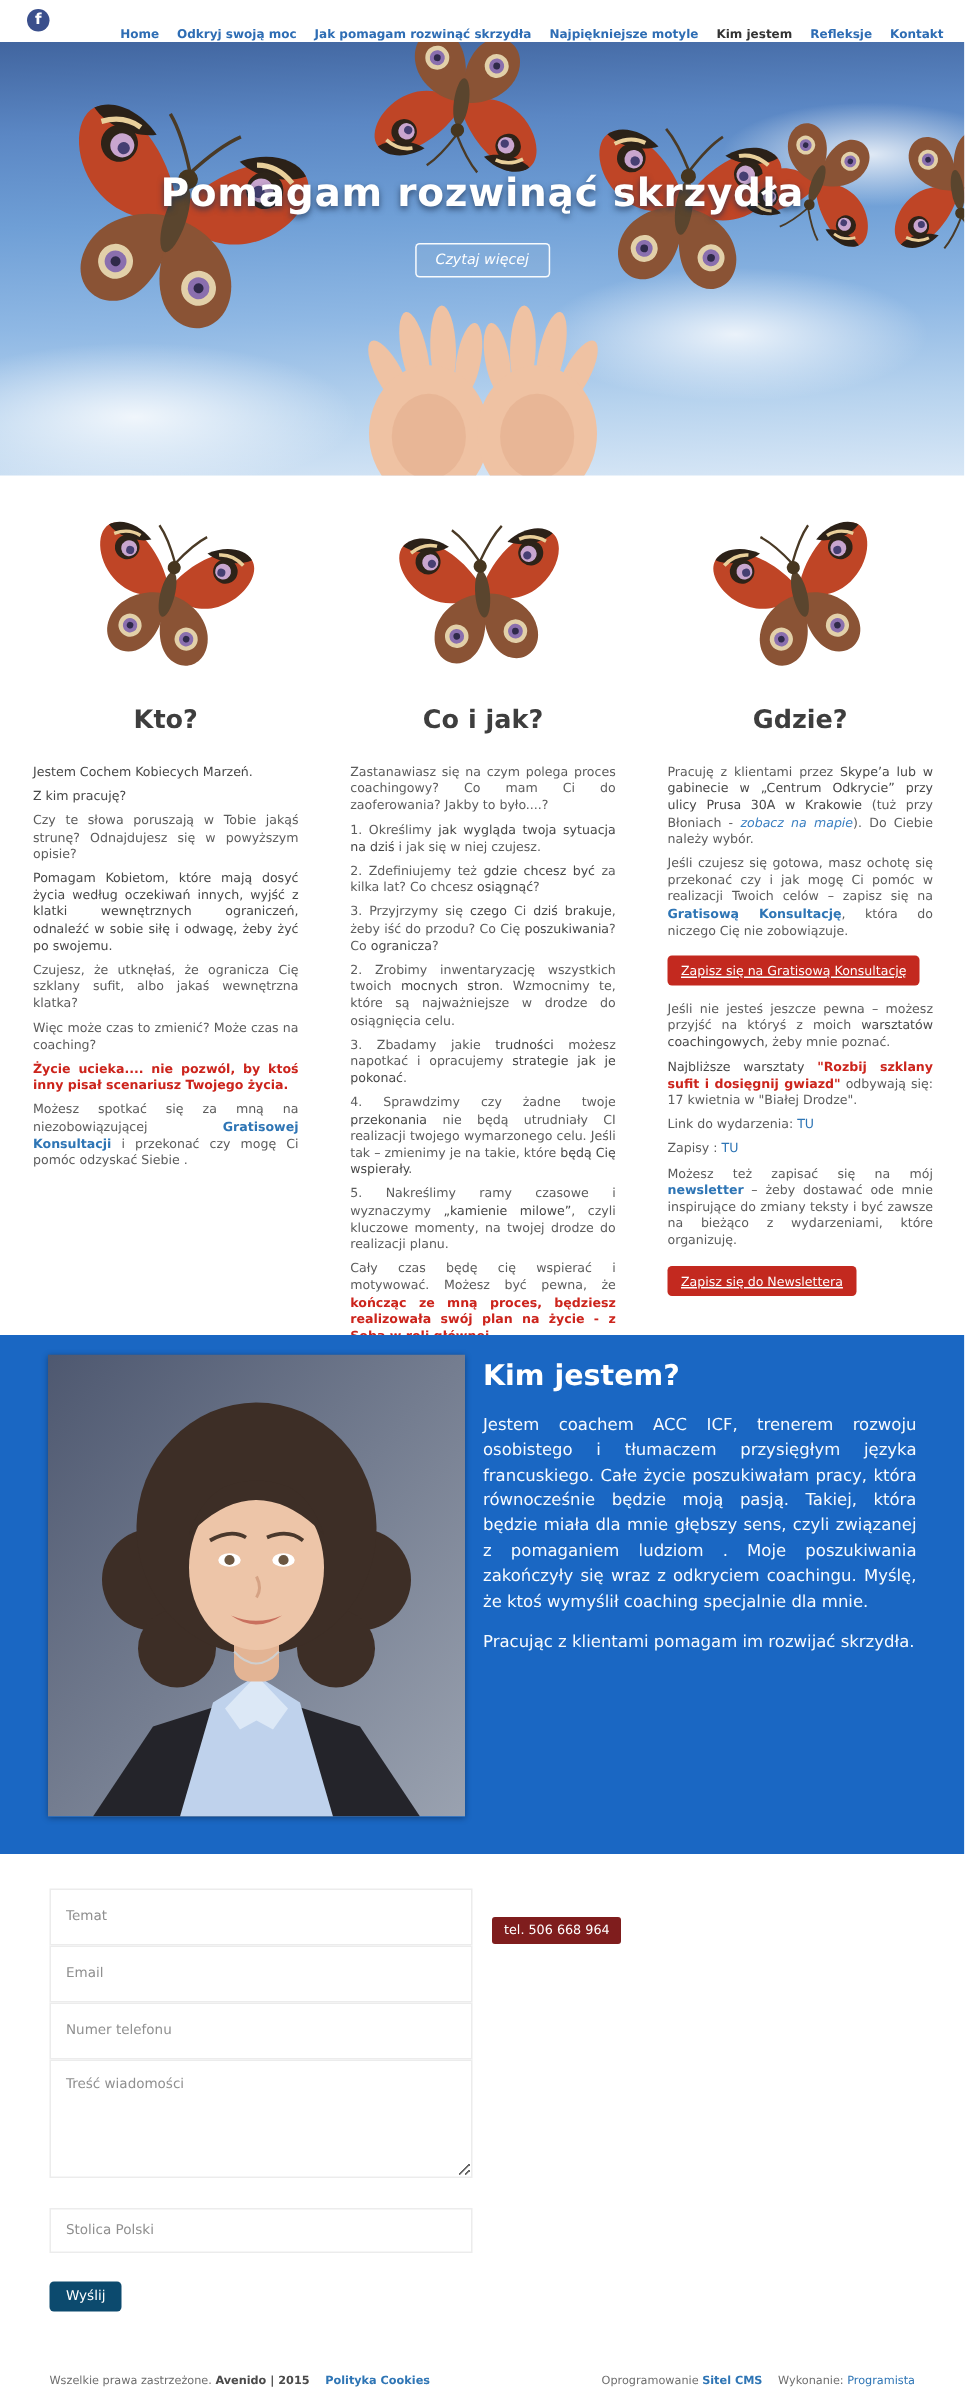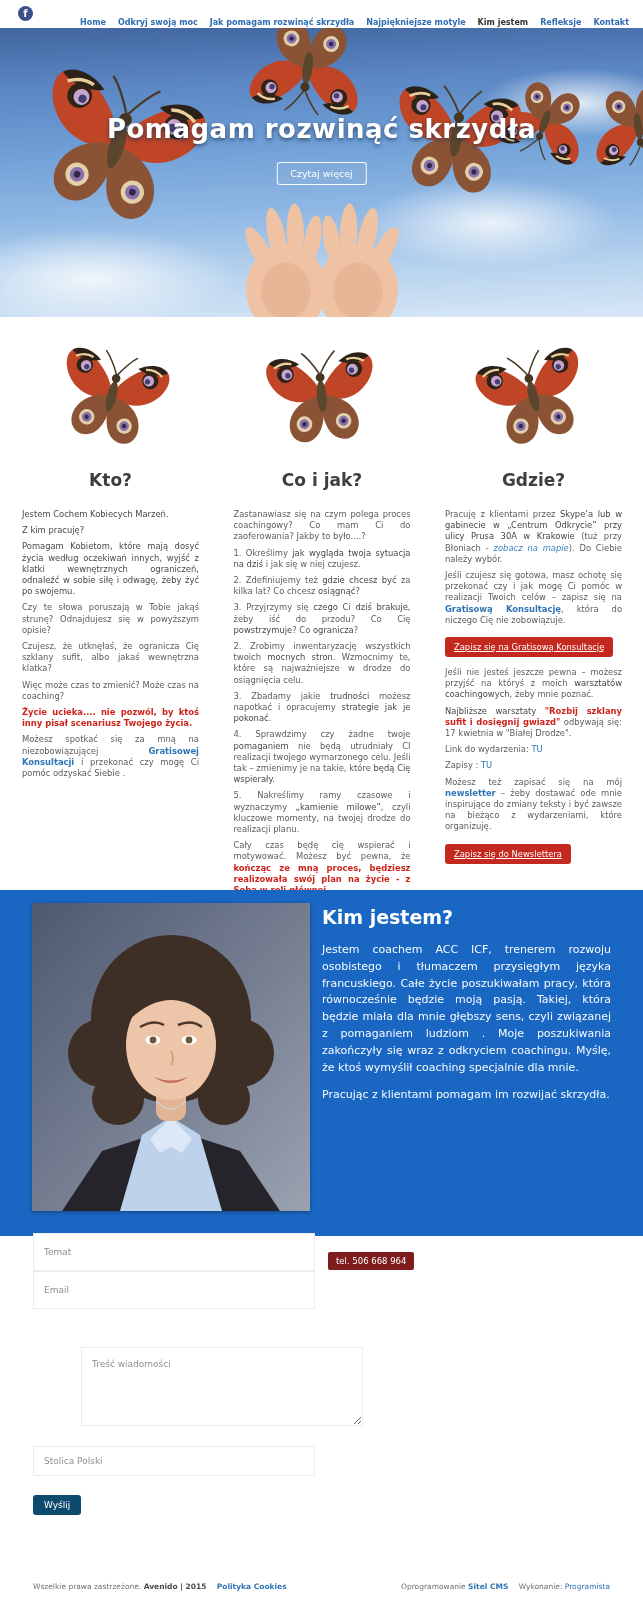--- a/index.html
+++ b/index.html
@@ -16,21 +16,21 @@
   .nav a.active{color:#333;}
 
   
   .hero{position:absolute;top:28px;left:0;right:0;height:289px;overflow:hidden;
         background:linear-gradient(178deg,#41659f 0%,#5b87c4 20%,#6f9fd6 40%,#8fb8e4 62%,#b7d3ee 82%,#d8e7f6 100%);}
   .cloud{position:absolute;background:radial-gradient(ellipse at center,rgba(255,255,255,.8),rgba(255,255,255,0) 70%);border-radius:50%;}
   .hero-title{position:absolute;top:86px;left:0;width:100%;text-align:center;color:#fff;
         font-size:26px;font-weight:bold;letter-spacing:.5px;text-shadow:0 2px 4px rgba(30,50,80,.75);}
   .cta{position:absolute;top:134px;left:50%;transform:translateX(-50%);color:#fff;font-size:9.5px;
         padding:5px 13px;border:1px solid rgba(255,255,255,.95);border-radius:3px;
-        background:rgba(150,180,215,.22);cursor:pointer;font-family:inherit;}
+        background:rgba(150,180,215,.22);cursor:pointer;font-family:inherit;font-style:italic;}
   .bf{position:absolute;}
 
   
   .cols{position:absolute;top:338px;left:22px;width:600px;display:flex;justify-content:space-between;}
   .col{width:177px;}
   .bwrap{height:122px;display:flex;align-items:center;justify-content:center;}
   .col h2{font-size:17px;font-weight:bold;color:#3e3e3e;text-align:center;margin:10px 0 19px;}
   .col p{font-size:8.4px;line-height:11.2px;color:#5c5c5c;margin:0 0 5px;text-align:justify;}
   .r-n{color:inherit;}
   .r-b{font-weight:normal;color:#474747;}
@@ -42,21 +42,21 @@
         font-size:8.4px;font-family:inherit;padding:5px 9px;margin:6px 0 10px;cursor:pointer;text-decoration:underline;}
 
   
   .about{position:absolute;top:890px;left:0;right:0;height:346px;background:#1a67c3;}
   .photo{position:absolute;left:32px;top:13px;width:278px;height:308px;box-shadow:0 1px 4px rgba(0,0,0,.35);}
   .about-text{position:absolute;left:322px;top:12px;width:289px;color:#fff;}
   .about-text h2{font-size:19px;font-weight:bold;margin:4px 0 14px;}
   .about-text p{font-size:11px;line-height:16.8px;text-align:justify;margin:0 0 11px;color:#f8fbff;}
 
   
-  .contact{position:absolute;top:1220px;left:0;width:561px;height:292px;}
+  .contact{position:absolute;top:1246px;left:0;width:561px;height:292px;}
   .fld{position:absolute;left:33px;width:282px;border:1px solid #ececec;background:#fff;
        box-sizing:border-box;font-size:9px;color:#444;padding:0 10px;font-family:inherit;outline:none;}
   .fld::placeholder{color:#8f8f8f;opacity:1;}
   textarea.fld{padding-top:10px;line-height:12px;}
   .phone-badge{position:absolute;left:328px;top:32px;background:#7f1d1d;color:#fff;
        font-size:8.5px;padding:4px 8px;border-radius:2px;}
   .submit{position:absolute;left:33px;top:259px;background:#0c4a6e;color:#fff;border:none;
        border-radius:3px;font-size:9px;font-family:inherit;padding:5px 11px;cursor:pointer;margin-top:16px;}
 
   
@@ -163,43 +163,43 @@
     <div class="col">
       <div class="bwrap">
         <svg style="width:116px;height:106px;transform:rotate(14deg);">
             <use href="#bfly"></use>
           </svg>
       </div>
       <h2>Kto?</h2>
       <div>
           <p><span class="r-b">Jestem Cochem Kobiecych Marzeń.</span></p>
           <p><span class="r-b">Z kim pracuję?</span></p>
+          <p><span class="r-n">Czy te słowa poruszają w Tobie jakąś strunę? Odnajdujesz się w powyższym opisie?</span></p>
           <p><span class="r-b">Pomagam Kobietom, które mają dosyć życia według oczekiwań innych, wyjść z klatki wewnętrznych ograniczeń, odnaleźć w sobie siłę i odwagę, żeby żyć po swojemu.</span></p>
-          <p><span class="r-n">Czy te słowa poruszają w Tobie jakąś strunę? Odnajdujesz się w powyższym opisie?</span></p>
           <p><span class="r-n">Czujesz, że utknęłaś, że ogranicza Cię szklany sufit, albo jakaś wewnętrzna klatka?</span></p>
           <p><span class="r-n">Więc może czas to zmienić? Może czas na coaching?</span></p>
           <p><span class="r-rb">Życie ucieka.... nie pozwól, by ktoś inny pisał scenariusz Twojego życia.</span></p>
           <p><span class="r-n">Możesz spotkać się za mną na niezobowiązującej </span><a class="r-lb">Gratisowej Konsultacji</a><span class="r-n"> i przekonać czy mogę Ci pomóc odzyskać Siebie .</span></p>
         </div>
     </div>
     <div class="col">
       <div class="bwrap">
         <svg style="width:120px;height:108px;transform:rotate(-5deg);">
             <use href="#bfly"></use>
           </svg>
       </div>
       <h2>Co i jak?</h2>
       <div>
           <p><span class="r-n">Zastanawiasz się na czym polega proces coachingowy? Co mam Ci do zaoferowania? Jakby to było....?</span></p>
           <p><span class="r-n">1. Określimy </span><span class="r-b">jak wygląda twoja sytuacja na dziś</span><span class="r-n"> i jak się w niej czujesz.</span></p>
           <p><span class="r-n">2. Zdefiniujemy też </span><span class="r-b">gdzie chcesz być</span><span class="r-n"> za kilka lat? Co chcesz </span><span class="r-b">osiągnąć</span><span class="r-n">?</span></p>
-          <p><span class="r-n">3. Przyjrzymy się </span><span class="r-b">czego</span><span class="r-n"> Ci </span><span class="r-b">dziś brakuje</span><span class="r-n">, żeby iść do przodu? Co Cię </span><span class="r-b">powstrzymuje</span><span class="r-n">? Co </span><span class="r-b">ogranicza</span><span class="r-n">?</span></p>
+          <p><span class="r-n">3. Przyjrzymy się </span><span class="r-b">czego</span><span class="r-n"> Ci </span><span class="r-b">dziś brakuje</span><span class="r-n">, żeby iść do przodu? Co Cię </span><span class="r-b">poszukiwania</span><span class="r-n">? Co </span><span class="r-b">ogranicza</span><span class="r-n">?</span></p>
           <p><span class="r-n">2. Zrobimy inwentaryzację wszystkich twoich </span><span class="r-b">mocnych stron</span><span class="r-n">. Wzmocnimy te, które są najważniejsze w drodze do osiągnięcia celu.</span></p>
           <p><span class="r-n">3. Zbadamy jakie </span><span class="r-b">trudności</span><span class="r-n"> możesz napotkać i opracujemy </span><span class="r-b">strategie jak je pokonać</span><span class="r-n">.</span></p>
-          <p><span class="r-n">4. Sprawdzimy czy  żadne twoje </span><span class="r-b">pomaganiem</span><span class="r-n"> nie będą utrudniały CI realizacji twojego wymarzonego celu. Jeśli tak – zmienimy je na takie, które </span><span class="r-b">będą Cię wspierały</span><span class="r-n">.</span></p>
+          <p><span class="r-n">4. Sprawdzimy czy  żadne twoje </span><span class="r-b">przekonania</span><span class="r-n"> nie będą utrudniały CI realizacji twojego wymarzonego celu. Jeśli tak – zmienimy je na takie, które </span><span class="r-b">będą Cię wspierały</span><span class="r-n">.</span></p>
           <p><span class="r-n">5. Nakreślimy ramy czasowe i wyznaczymy </span><span class="r-b">„kamienie milowe”</span><span class="r-n">, czyli kluczowe momenty, na twojej drodze do realizacji planu.</span></p>
           <p><span class="r-n">Cały czas będę cię wspierać i motywować. Możesz być pewna, że </span><span class="r-rb">kończąc ze mną proces, będziesz realizowała swój plan na życie - z Sobą w roli głównej.</span></p>
           <p><span class="r-b">Będziesz niczym motyl, który wyszedł z ciasnego kokonu, rozpostarł szeroko skrzydła i leci ku niebu szczęśliwy i spełniony.</span></p>
         </div>
     </div>
     <div class="col">
       <div class="bwrap">
         <svg style="width:116px;height:106px;transform:rotate(-14deg);">
             <use href="#bfly"></use>
           </svg>
@@ -244,21 +244,22 @@
     <div class="about-text">
       <h2>Kim jestem?</h2>
       <p>Jestem coachem ACC ICF, trenerem rozwoju osobistego i tłumaczem przysięgłym języka francuskiego. Całe życie poszukiwałam pracy, która równocześnie będzie moją pasją. Takiej, która będzie miała dla mnie głębszy sens, czyli związanej z pomaganiem ludziom . Moje poszukiwania zakończyły się wraz z odkryciem coachingu. Myślę, że ktoś wymyślił coaching specjalnie dla mnie.</p>
       <p>Pracując z klientami pomagam im rozwijać skrzydła.</p>
     </div>
   </div>
 
   <div class="contact">
     <input class="fld" style="top: 13px; height: 38px;" type="text" placeholder="Temat">
     <input class="fld" style="top: 51px; height: 38px;" type="text" placeholder="Email">
-    <textarea class="fld" style="top: 127px; height: 79px; margin-left: 48px;" placeholder="Treść wiadomości"></textarea>
+    <input class="fld" style="top: 89px; height: 38px;" type="text" placeholder="Numer telefonu">
+    <textarea class="fld" style="top: 127px; height: 79px;" placeholder="Treść wiadomości"></textarea>
     <input class="fld" style="top: 226px; height: 30px;" type="text" placeholder="Stolica Polski">
     <div class="phone-badge">tel. 506 668 964</div>
     <button class="submit">Wyślij</button>
   </div>
 
   <div class="foot">
     <div>
       <span>Wszelkie prawa zastrzeżone.</span>
       <b>Avenido | 2015</b><span class="sp"></span>
       <a class="f-blue-b">Polityka Cookies</a>

